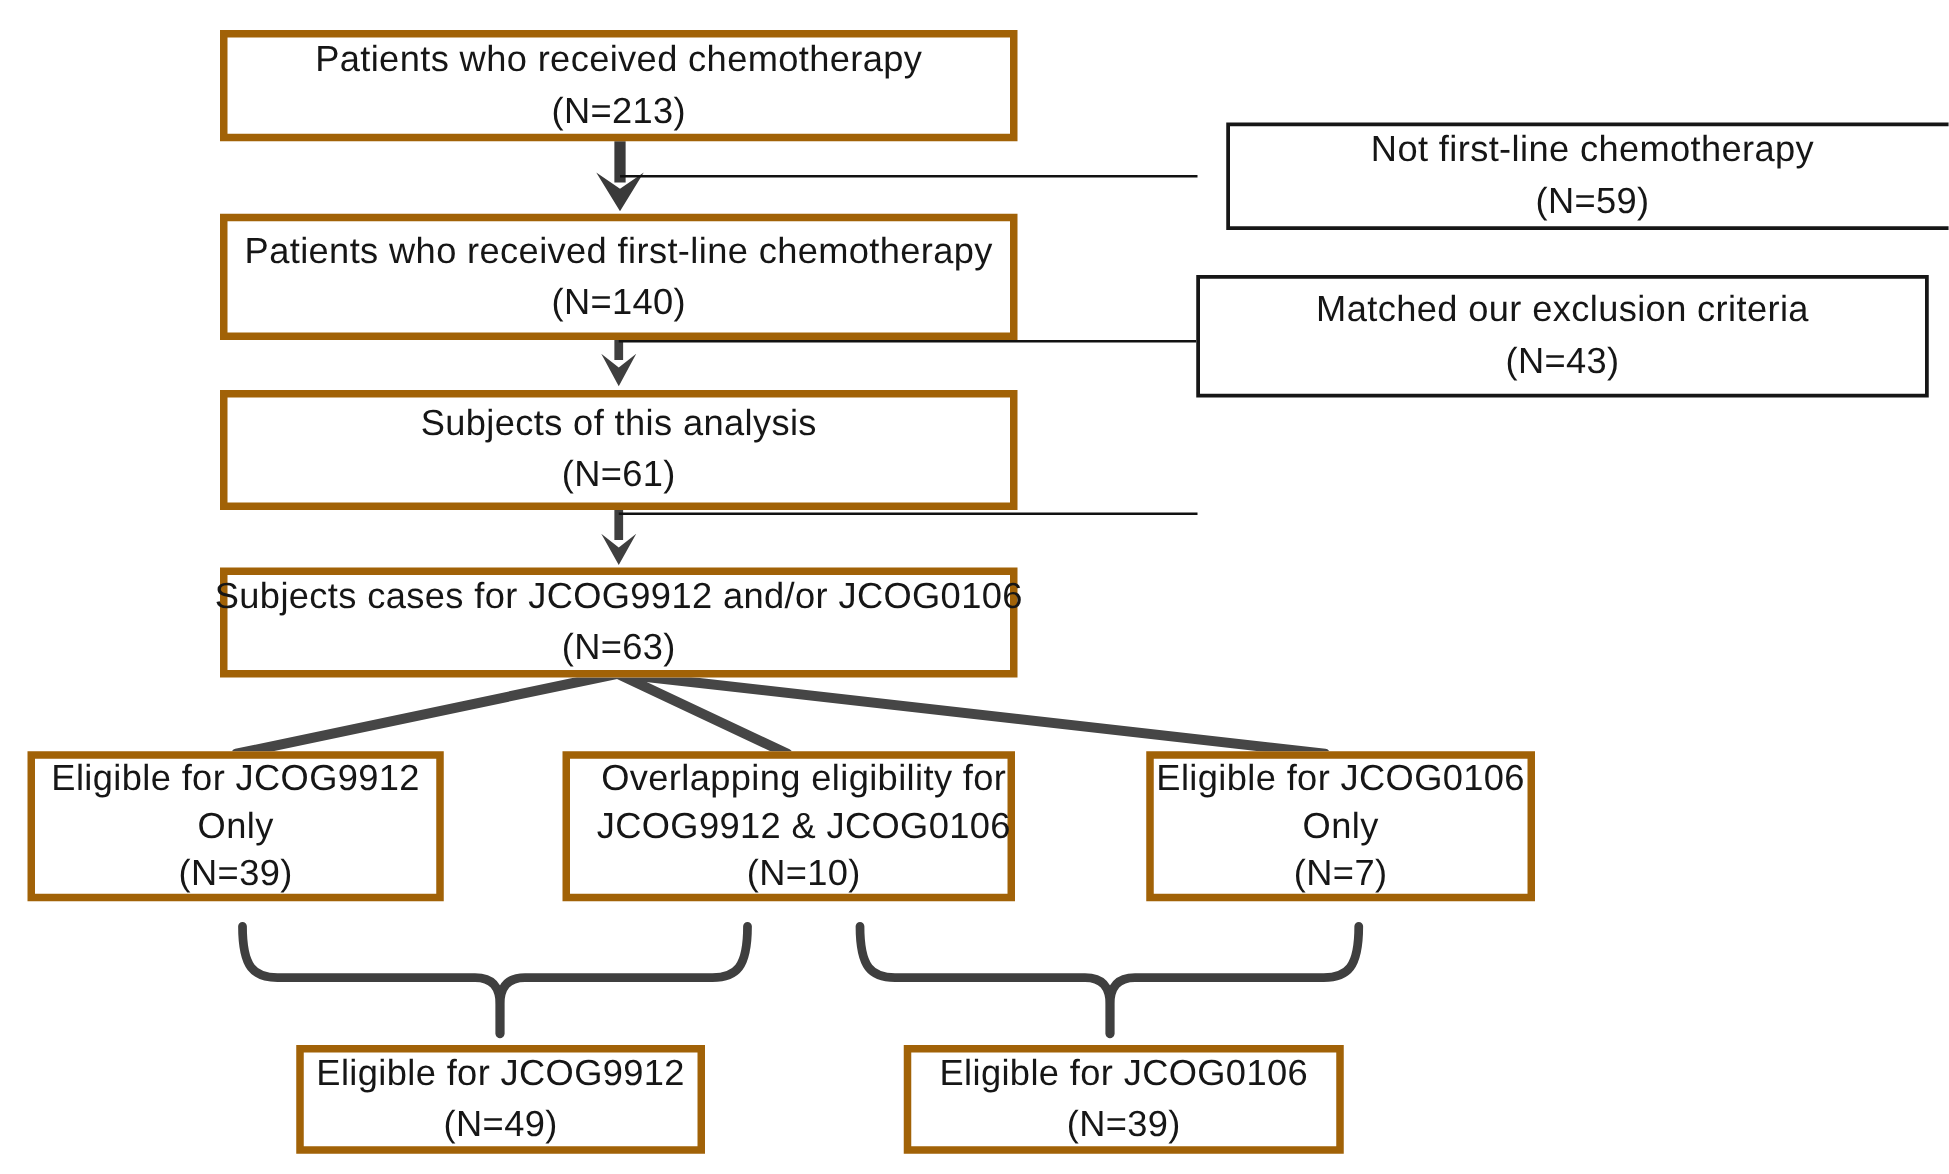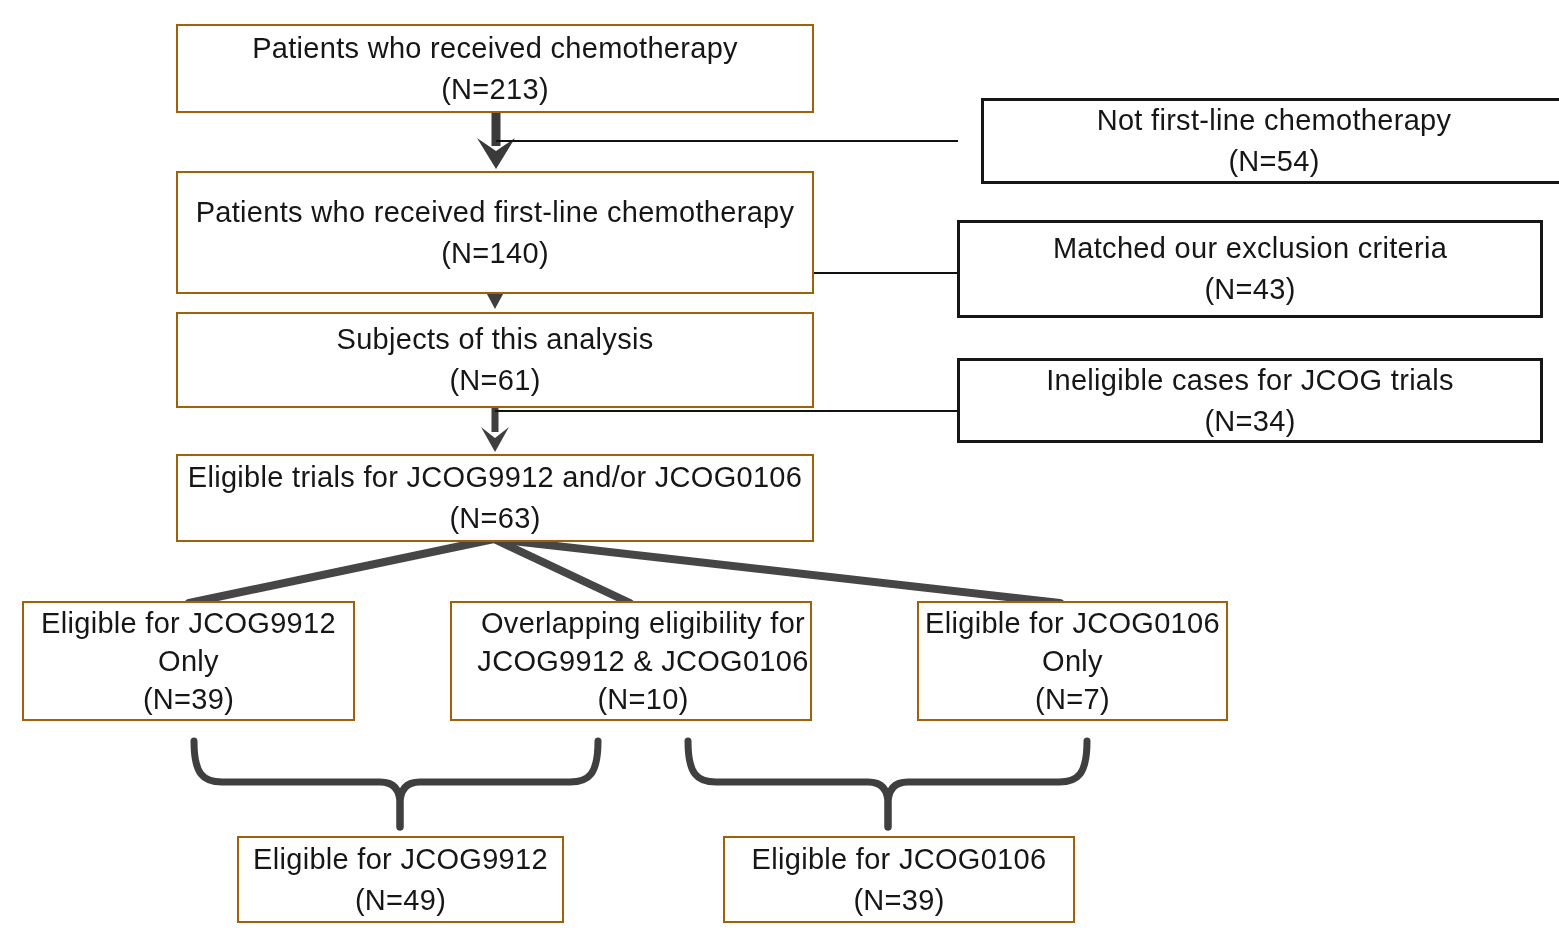--- a/index.html
+++ b/index.html
@@ -10,21 +10,21 @@
     font-family:"Liberation Sans", sans-serif;
     color:#161616;
   }
   .wires { position:absolute; left:0; top:0; z-index:1; }
   .box {
     position:absolute; z-index:2; background:#ffffff;
     display:flex; flex-direction:column;
     align-items:center; justify-content:center;
     text-align:center;
   }
-  .thick { border:2px solid #a16207; }
+  .thick { border:6px solid #a16207; }
   .thin  { border:3px solid #161616; }
   .bl { font-size:29px; line-height:41px; white-space:nowrap; letter-spacing:0.3px; }
   .row3 .bl { line-height:38px; }
 </style>
 </head>
 <body>
 
 <div class="stage">
 
   <svg class="wires" width="1559" height="939" viewBox="0 0 1559 939">
@@ -50,49 +50,45 @@
 
     <path d="M688,741 C688,774 697,782 716,782 L868,782 C882,782 888,790 888,804 L888,827" fill="none" stroke="#3f3f3f" stroke-width="7" stroke-linecap="round"></path>
     <path d="M1087,741 C1087,774 1078,782 1059,782 L908,782 C894,782 888,790 888,804 L888,827" fill="none" stroke="#3f3f3f" stroke-width="7" stroke-linecap="round"></path>
   </svg>
 
   <div class="box thick" style="left:176px; top:24px; width:638px; height:89px;">
     <div class="bl">Patients who received chemotherapy</div>
     <div class="bl">(N=213)</div>
   </div>
 
-  <div class="box thick" style="left:176px; top:171px; width:638px; height:123px;">
+  <div class="box thick" style="left:176px; top:171px; width:638px; height:101px;">
     <div class="bl">Patients who received first-line chemotherapy</div>
     <div class="bl">(N=140)</div>
   </div>
 
   <div class="box thick" style="left:176px; top:312px; width:638px; height:96px;">
     <div class="bl">Subjects of this analysis</div>
     <div class="bl">(N=61)</div>
   </div>
 
   <div class="box thick" style="left:176px; top:454px; width:638px; height:88px;">
-    <div class="bl">Eligible trials for JCOG9912 and/or JCOG0106</div>
+    <div class="bl">Subjects cases for JCOG9912 and/or JCOG0106</div>
     <div class="bl">(N=63)</div>
   </div>
 
   <div class="box thin" style="left:957px; top:98px; width:586px; height:86px;margin-left:24px;">
     <div class="bl">Not first-line chemotherapy</div>
-    <div class="bl">(N=54)</div>
+    <div class="bl">(N=59)</div>
   </div>
 
   <div class="box thin" style="left:957px; top:220px; width:586px; height:98px;">
     <div class="bl">Matched our exclusion criteria</div>
     <div class="bl">(N=43)</div>
   </div>
 
-  <div class="box thin" style="left:957px; top:358px; width:586px; height:85px;">
-    <div class="bl">Ineligible cases for JCOG trials</div>
-    <div class="bl">(N=34)</div>
-  </div>
 
   <div class="box thick row3" style="left:22px; top:601px; width:333px; height:120px;">
     <div class="bl">Eligible for JCOG9912</div>
     <div class="bl">Only</div>
     <div class="bl">(N=39)</div>
   </div>
 
   <div class="box thick row3" style="left:450px; top:601px; width:362px; height:120px;padding-left:24px;">
     <div class="bl">Overlapping eligibility for</div>
     <div class="bl">JCOG9912 &amp; JCOG0106</div>

